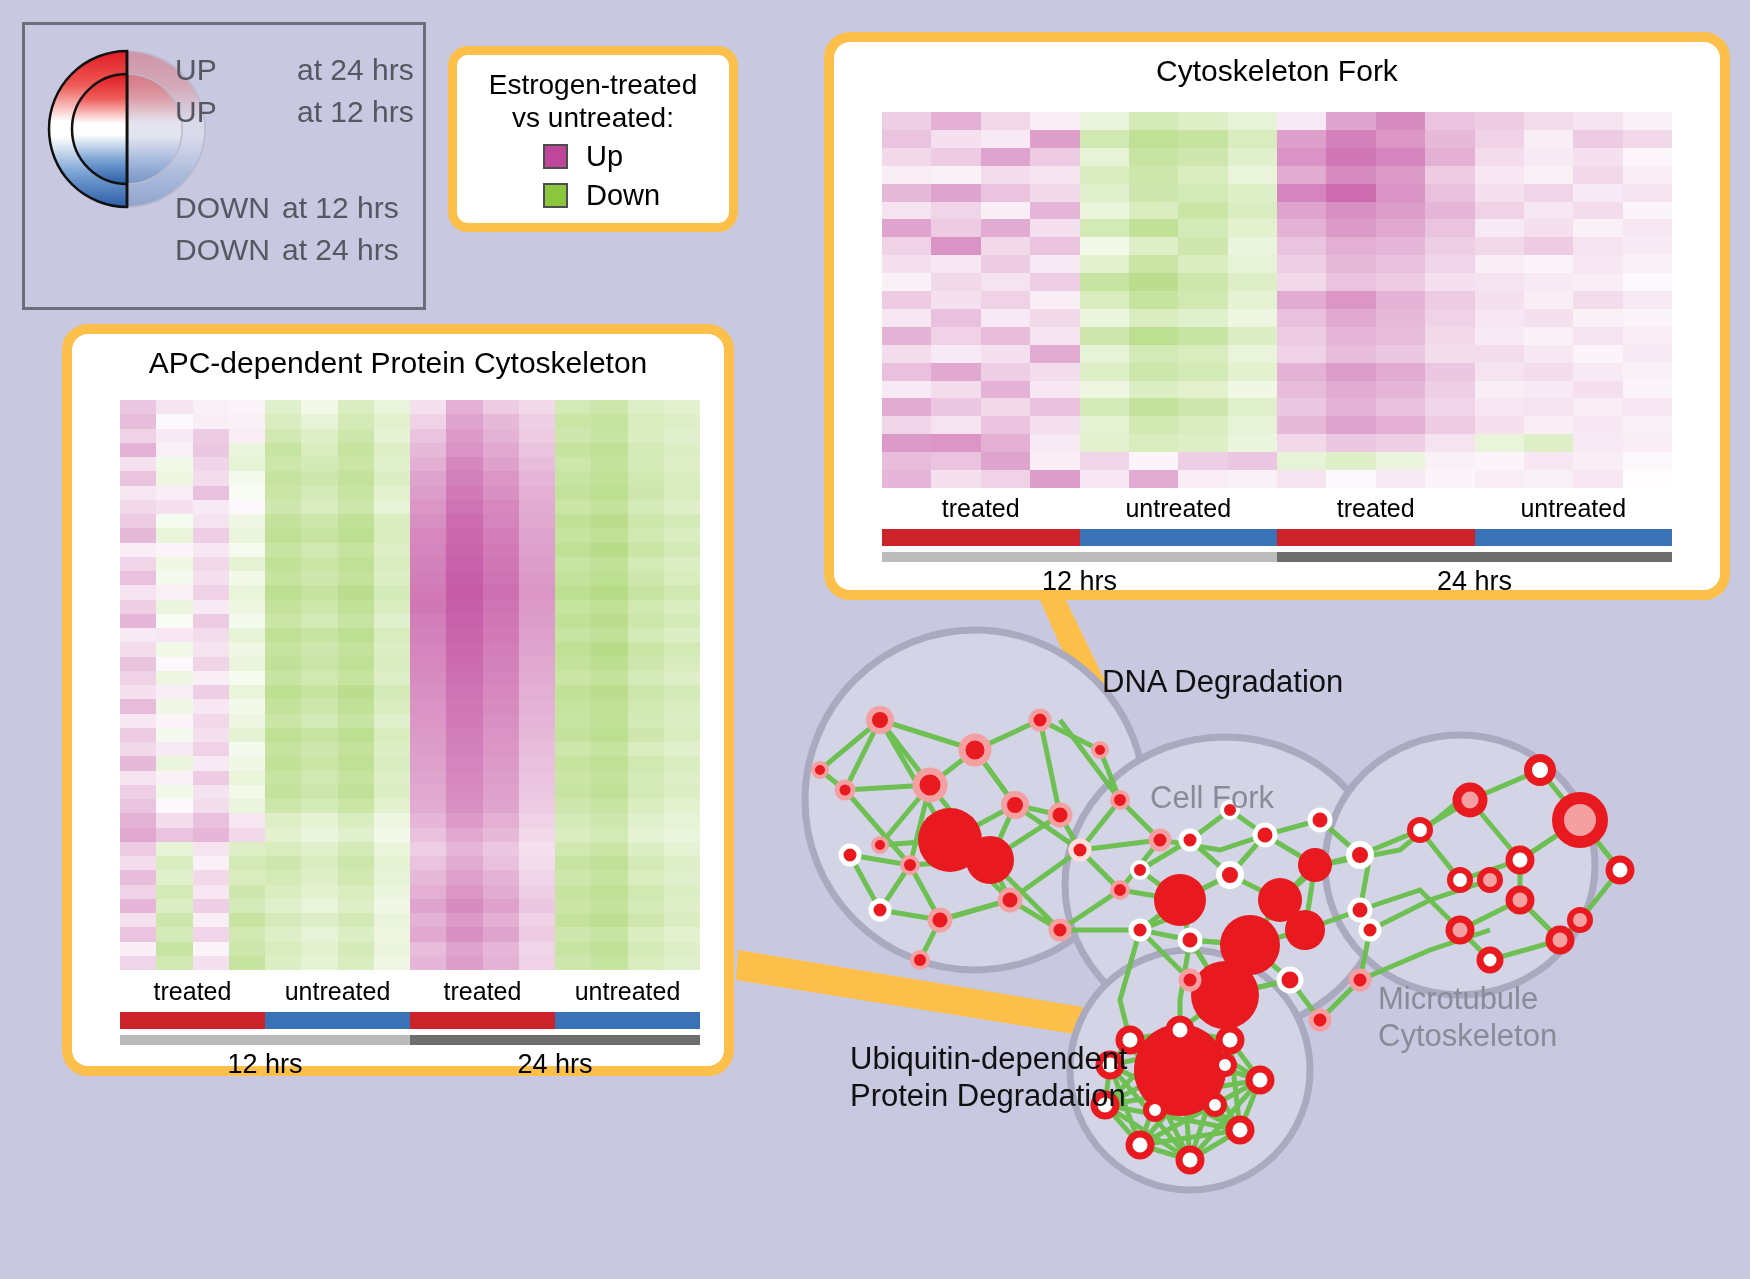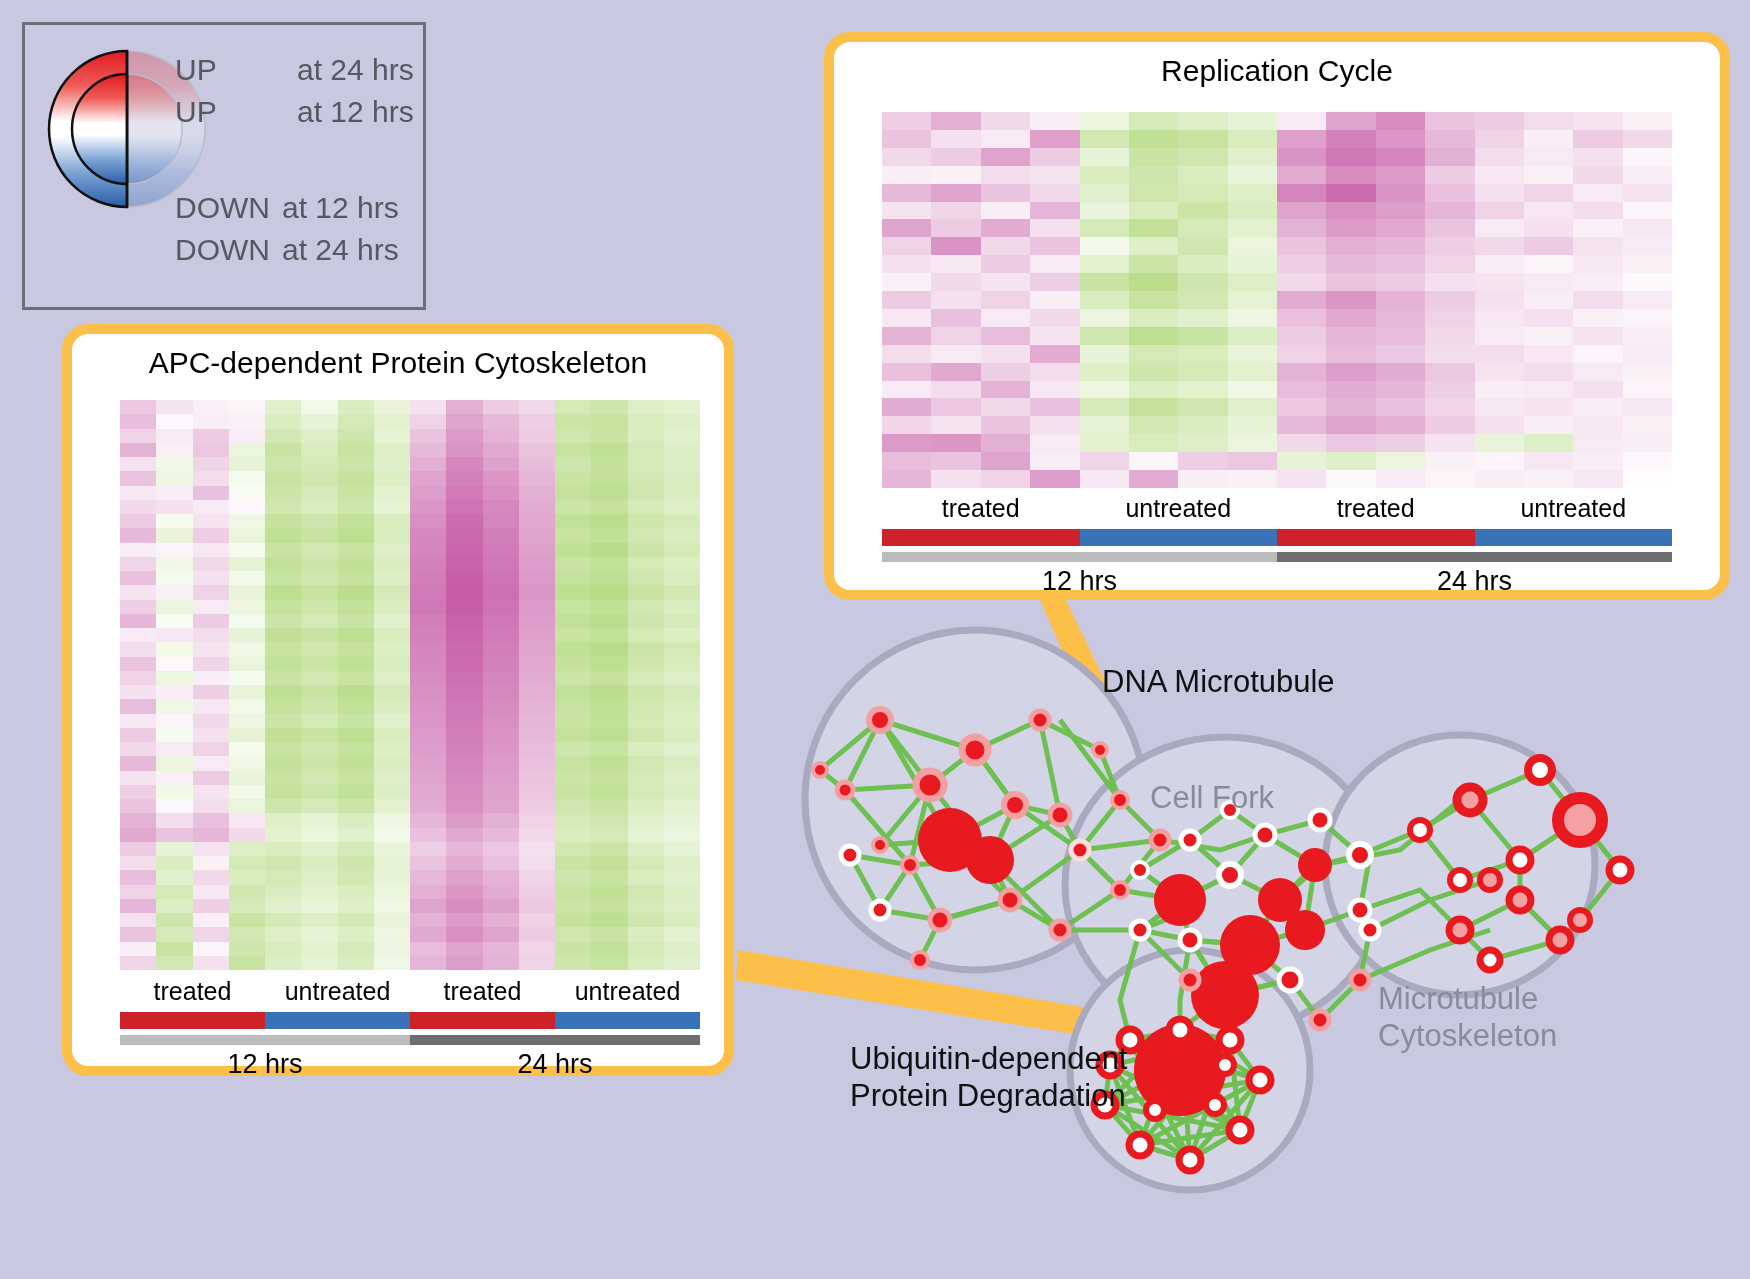--- a/index.html
+++ b/index.html
@@ -125,20 +125,34 @@
       <div class="key-row">
         <span class="key-w">DOWN</span>
         <span class="key-t">at 24 hrs</span>
       </div>
     </div>
 
     <div class="key-foot">
     </div>
   </div>
 
+  <div class="est-legend">
+    <div class="est-title">
+      <div>Estrogen-treated</div>
+      <div>vs untreated:</div>
+    </div>
+    <div class="est-item">
+      <i class="sw" style="background:#bf479b"></i>
+      <span>Up</span>
+    </div>
+    <div class="est-item">
+      <i class="sw" style="background:#8cc63e"></i>
+      <span>Down</span>
+    </div>
+  </div>
 
   <svg style="position:absolute;left:0;top:0;width:1750px;height:1279px;pointer-events:none">
 
     <g>
       <polygon points="1010,588 1060,588 1180,836 1196,822 1196,884 1136,868 1152,854 1040,600" fill="#fcbf49"></polygon>
     </g>
 
     <g>
       <polygon points="738,950 1210,1028 1208,1006 1256,1050 1196,1078 1200,1054 736,980" fill="#fcbf49"></polygon>
     </g>
@@ -291,33 +305,33 @@
       <circle cx="430" cy="560" r="11" fill="#fff" stroke="#e8191f" stroke-width="7"></circle>
       <circle cx="380" cy="545" r="11" fill="#fff" stroke="#e8191f" stroke-width="7"></circle>
       <circle cx="345" cy="505" r="11" fill="#fff" stroke="#e8191f" stroke-width="7"></circle>
       <circle cx="350" cy="465" r="11" fill="#fff" stroke="#e8191f" stroke-width="7"></circle>
       <circle cx="455" cy="505" r="9" fill="#fff" stroke="#e8191f" stroke-width="6"></circle>
       <circle cx="395" cy="510" r="9" fill="#fff" stroke="#e8191f" stroke-width="6"></circle>
       <circle cx="465" cy="465" r="9" fill="#fff" stroke="#e8191f" stroke-width="6"></circle>
     </g>
   </svg>
 
-  <div class="netlabel lbl-dna">DNA Microtubule</div>
+  <div class="netlabel lbl-dna">DNA Degradation</div>
   <div class="netlabel lbl-cc">Cell Fork</div>
   <div class="netlabel lbl-ub">
     <div>Ubiquitin-dependent</div>
     <div>Protein Degradation</div>
   </div>
   <div class="netlabel lbl-mt">
     <div>Microtubule</div>
     <div>Cytoskeleton</div>
   </div>
 
   <div class="panel" id="panel-rf" style="left:824px;top:32px;width:906px;height:568px;">
-    <div class="panel-title">Replication Cycle</div>
+    <div class="panel-title">Cytoskeleton Fork</div>
     <div class="hm" id="hm-rf" style="left: 48px; top: 70px; width: 790px; height: 376px; display: grid; grid-template-columns: repeat(16, 1fr); grid-template-rows: repeat(21, 1fr);">
         <div style="background:#eecee4"></div>
         <div style="background:#e4b0d4"></div>
         <div style="background:#f2d9ea"></div>
         <div style="background:#f9eef6"></div>
         <div style="background:#ebf5de"></div>
         <div style="background:#d5eab9"></div>
         <div style="background:#deefc8"></div>
         <div style="background:#e7f3d7"></div>
         <div style="background:#f8eaf4"></div>

